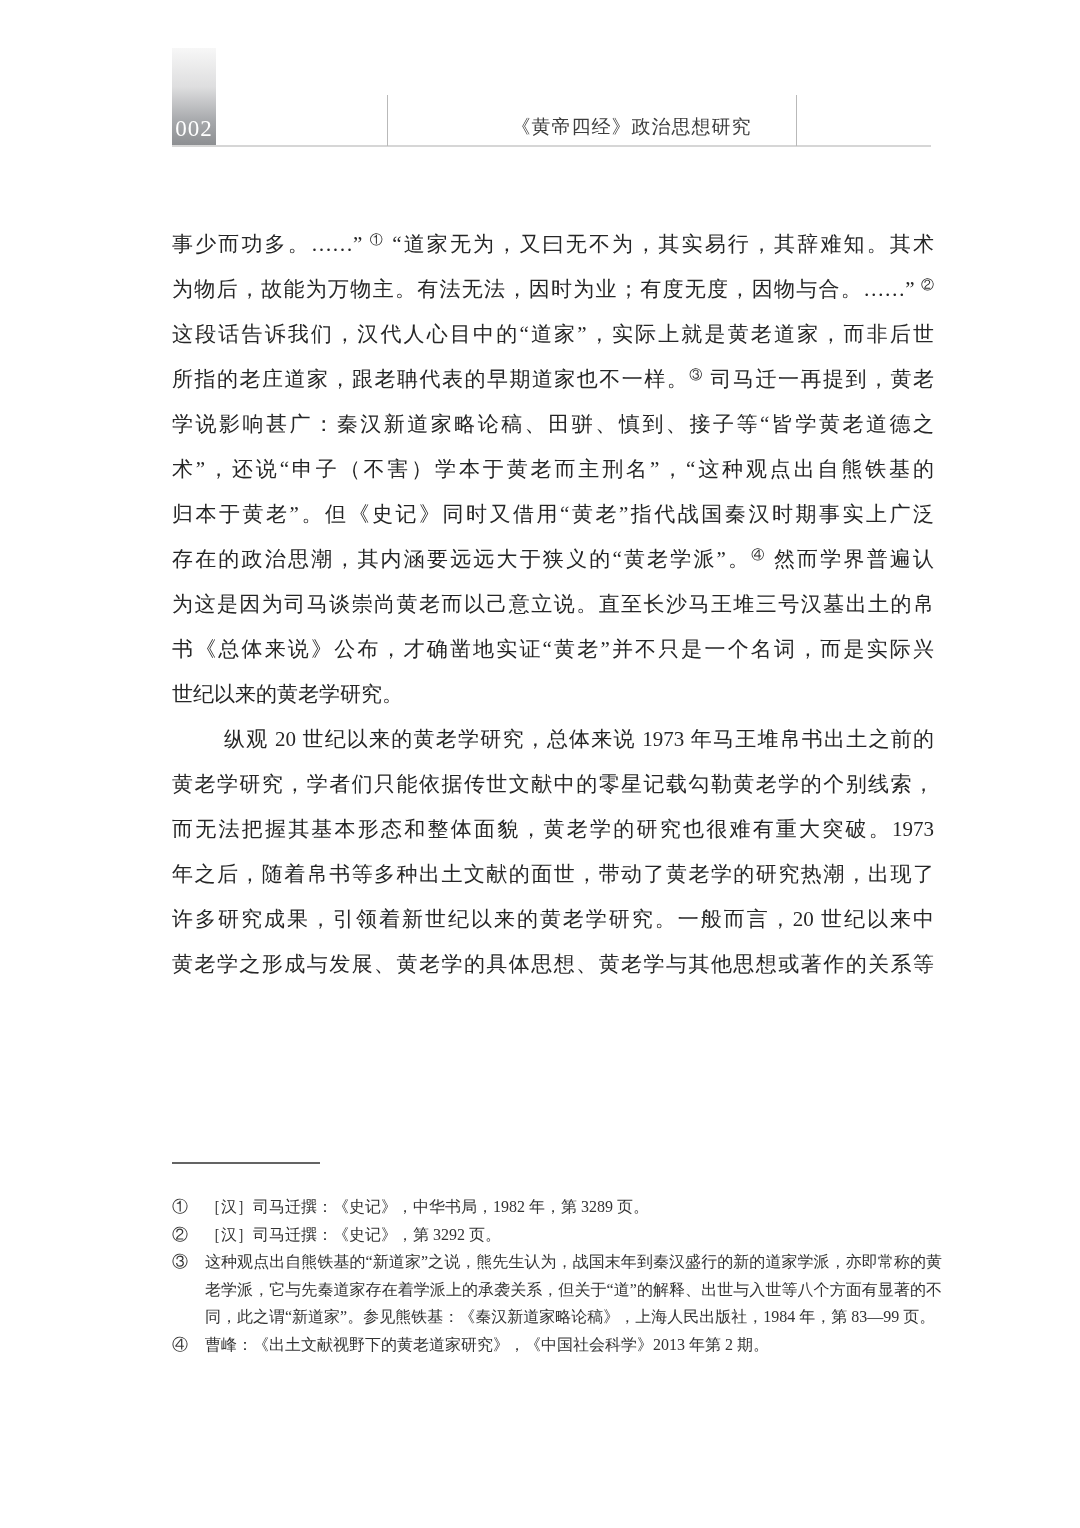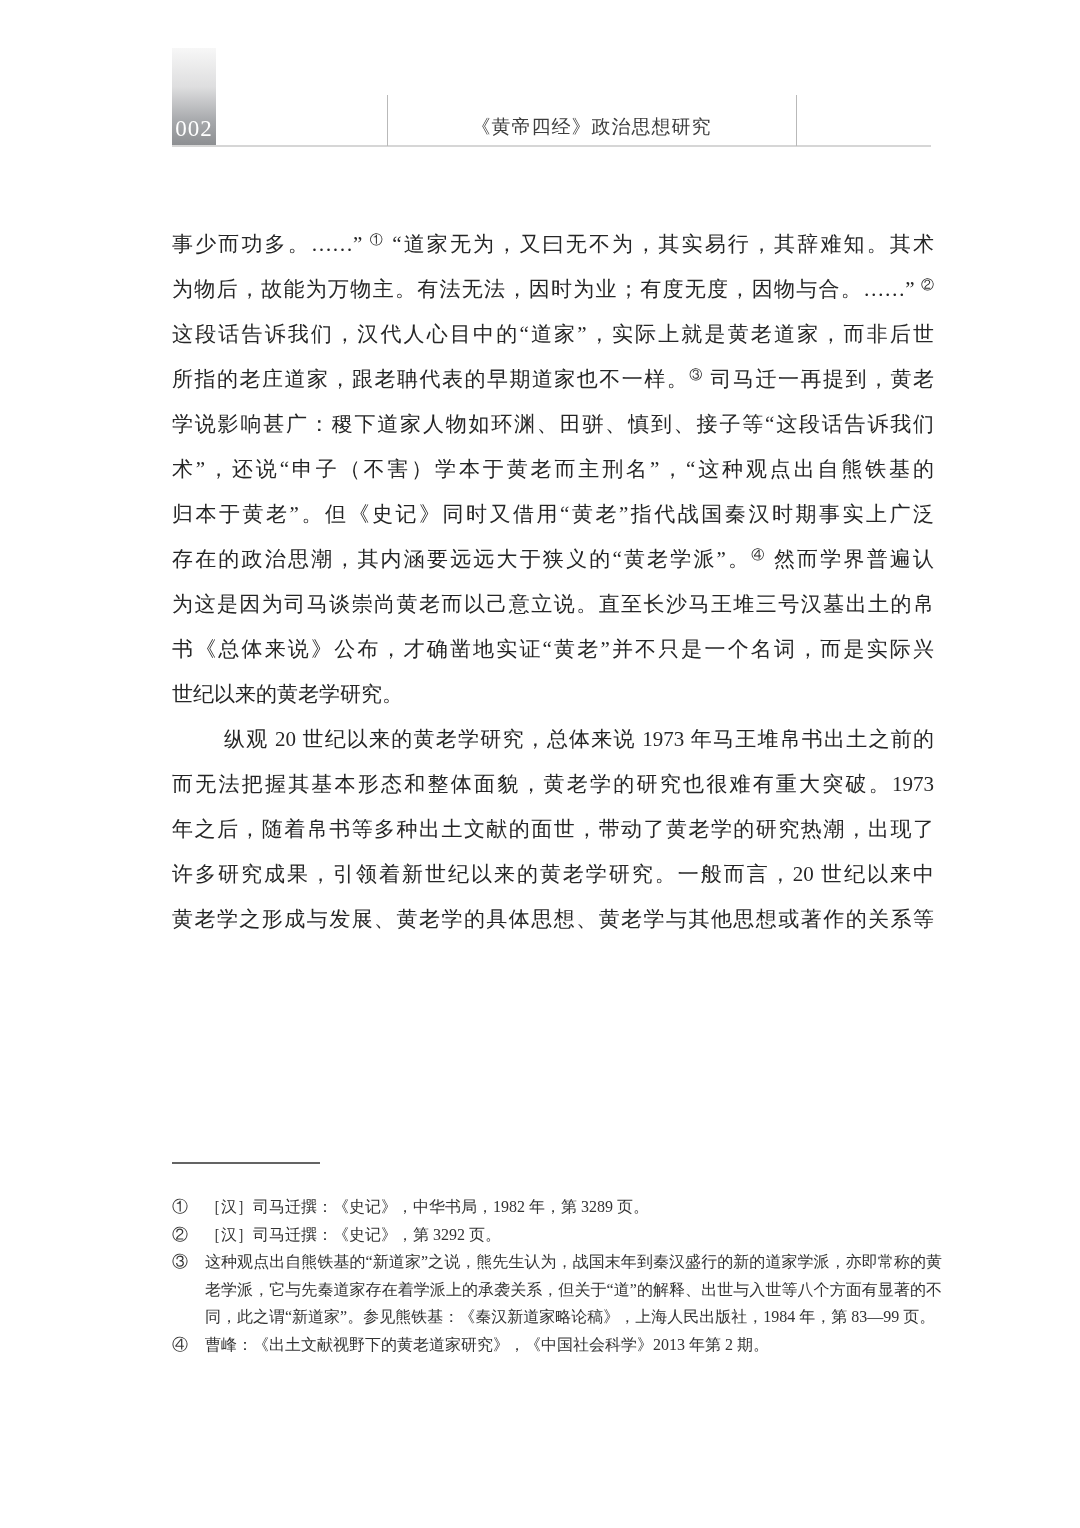--- a/index.html
+++ b/index.html
@@ -23,21 +23,21 @@
   }
   .header-rule{
     position:absolute;left:160px;top:145px;width:759px;height:2px;
     background:#d6d6d6;
   }
   .vtick{position:absolute;top:95px;width:1px;height:51px;background:#b9b9b9;}
   .vtick-left{left:375px;}
   .vtick-right{left:784px;}
   .running-title{
     position:absolute;left:375px;top:114px;width:409px;
-    text-align:center;font-size:19px;color:#3d3d3d;letter-spacing:1px;
+    text-align:center;font-size:19px;color:#3d3d3d;letter-spacing:1px;padding-left:40px;
   }
   
   .body-text{
     position:absolute;left:160px;top:222px;width:762px;
     font-size:21px;line-height:45px;
   }
   .bline{
     height:45px;overflow:hidden;
     text-align:justify;
     text-align-last:justify;
@@ -71,28 +71,29 @@
   <div class="header-rule"></div>
   <div class="vtick vtick-left"></div>
   <div class="vtick vtick-right"></div>
   <div class="running-title">《黄帝四经》政治思想研究</div>
 
   <div class="body-text">
       <div class="bline">事少而功多。……” <sup>①</sup> “道家无为，又曰无不为，其实易行，其辞难知。其术</div>
       <div class="bline">为物后，故能为万物主。有法无法，因时为业；有度无度，因物与合。……” <sup>②</sup></div>
       <div class="bline">这段话告诉我们，汉代人心目中的“道家”，实际上就是黄老道家，而非后世</div>
       <div class="bline">所指的老庄道家，跟老聃代表的早期道家也不一样。<sup>③</sup> 司马迁一再提到，黄老</div>
-      <div class="bline">学说影响甚广：稷下道家人物如环渊、田骈、慎到、接子等“这段话告诉我们</div>
+      <div class="bline">学说影响甚广：秦汉新道家略论稿、田骈、慎到、接子等“皆学黄老道德之</div>
       <div class="bline">术”，还说“申子（不害）学本于黄老而主刑名”，“这种观点出自熊铁基的</div>
       <div class="bline">归本于黄老”。但《史记》同时又借用“黄老”指代战国秦汉时期事实上广泛</div>
       <div class="bline">存在的政治思潮，其内涵要远远大于狭义的“黄老学派”。<sup>④</sup> 然而学界普遍认</div>
       <div class="bline">为这是因为司马谈崇尚黄老而以己意立说。直至长沙马王堆三号汉墓出土的帛</div>
       <div class="bline">书《总体来说》公布，才确凿地实证“黄老”并不只是一个名词，而是实际兴</div>
       <div class="bline noStretch">世纪以来的黄老学研究。</div>
       <div class="bline indent">纵观 20 世纪以来的黄老学研究，总体来说 1973 年马王堆帛书出土之前的</div>
+      <div class="bline">黄老学研究，学者们只能依据传世文献中的零星记载勾勒黄老学的个别线索，</div>
       <div class="bline">而无法把握其基本形态和整体面貌，黄老学的研究也很难有重大突破。1973</div>
       <div class="bline">年之后，随着帛书等多种出土文献的面世，带动了黄老学的研究热潮，出现了</div>
       <div class="bline">许多研究成果，引领着新世纪以来的黄老学研究。一般而言，20 世纪以来中</div>
       <div class="bline">黄老学之形成与发展、黄老学的具体思想、黄老学与其他思想或著作的关系等</div>
     </div>
 
   <div class="footnotes">
     <div class="fn-rule"></div>
     <div>
         <div class="fn-item">

